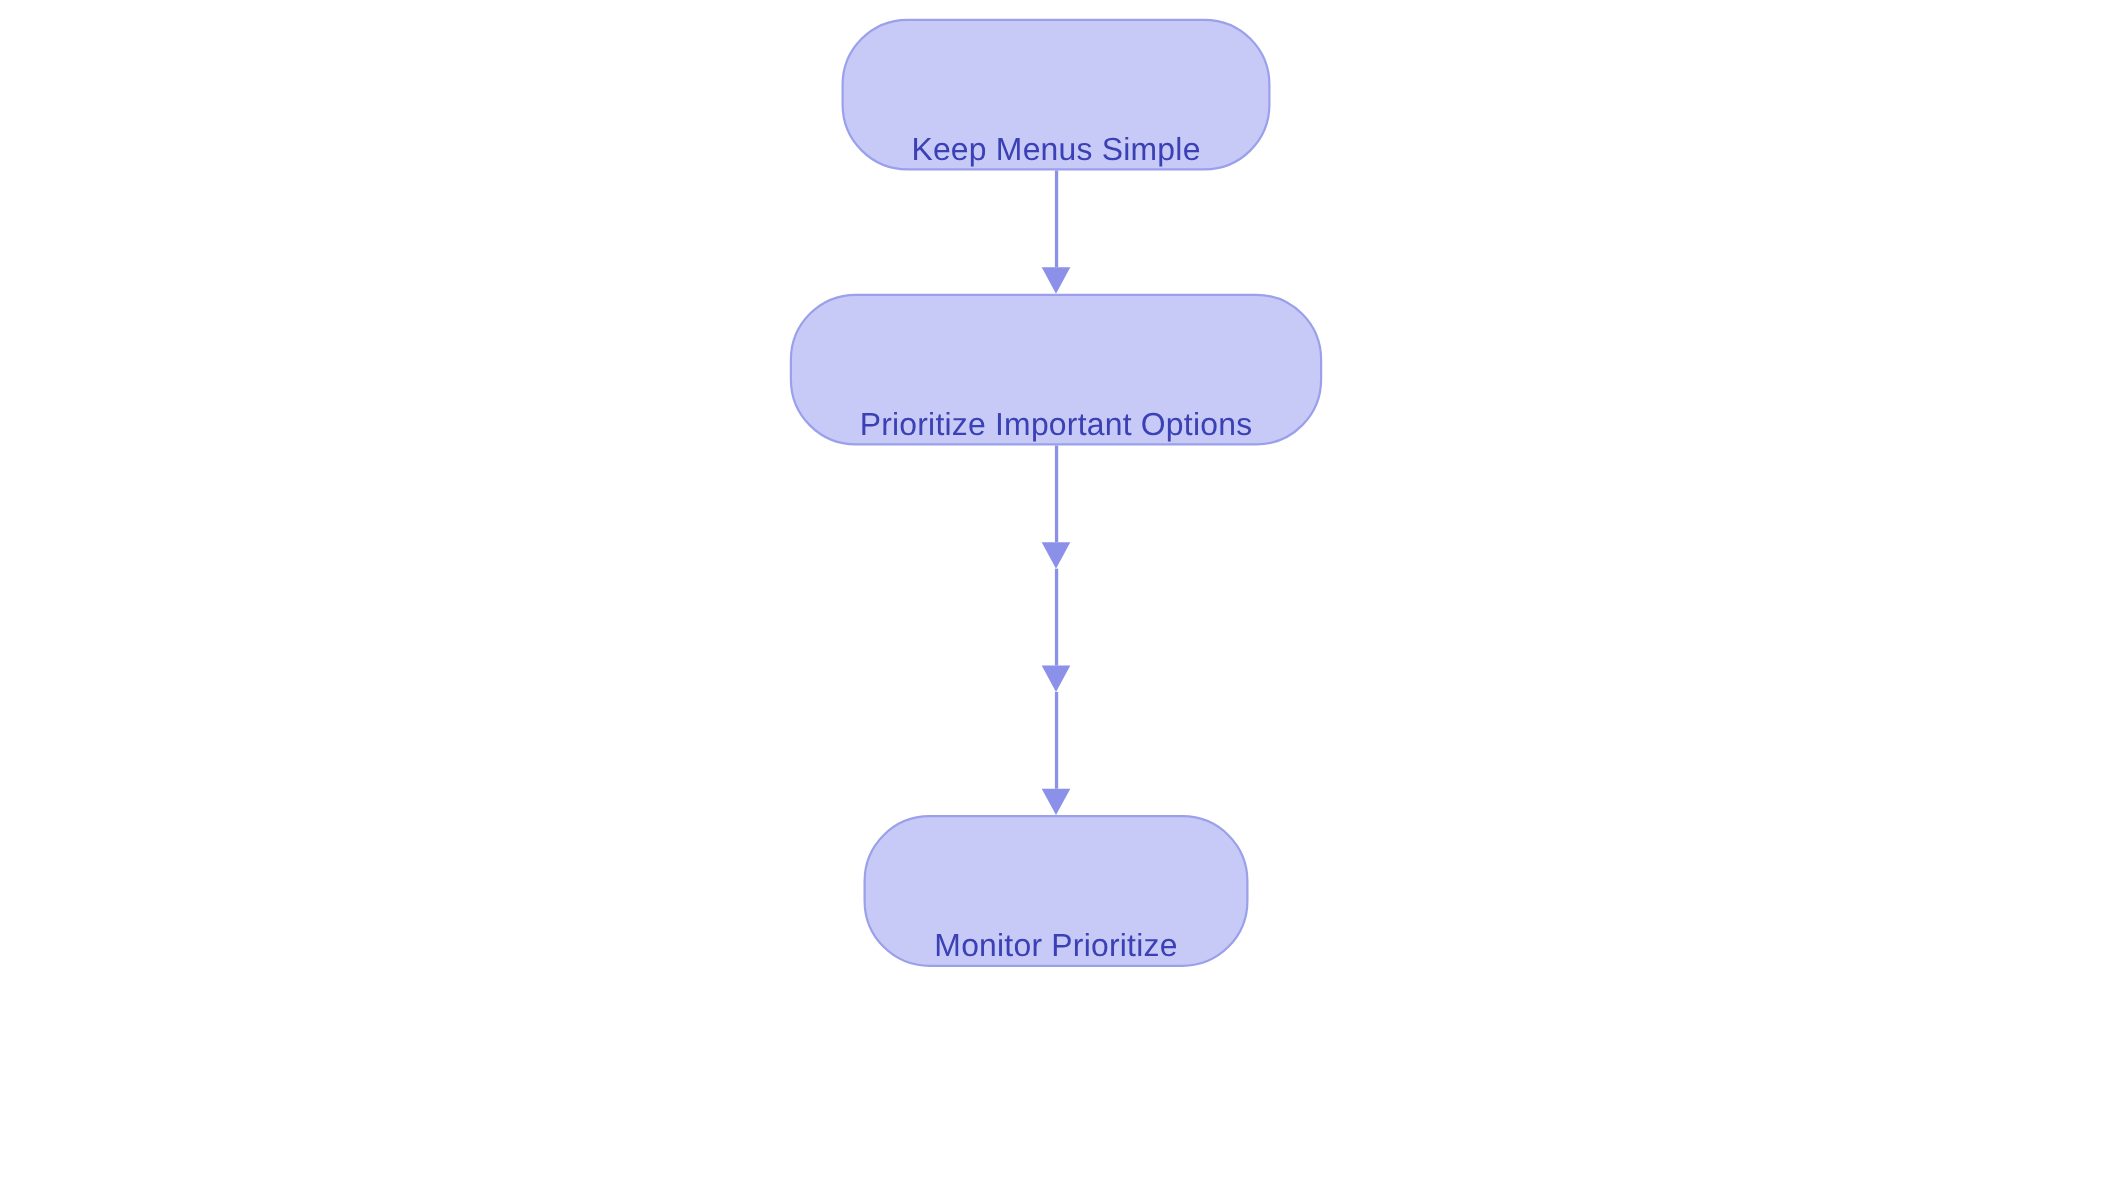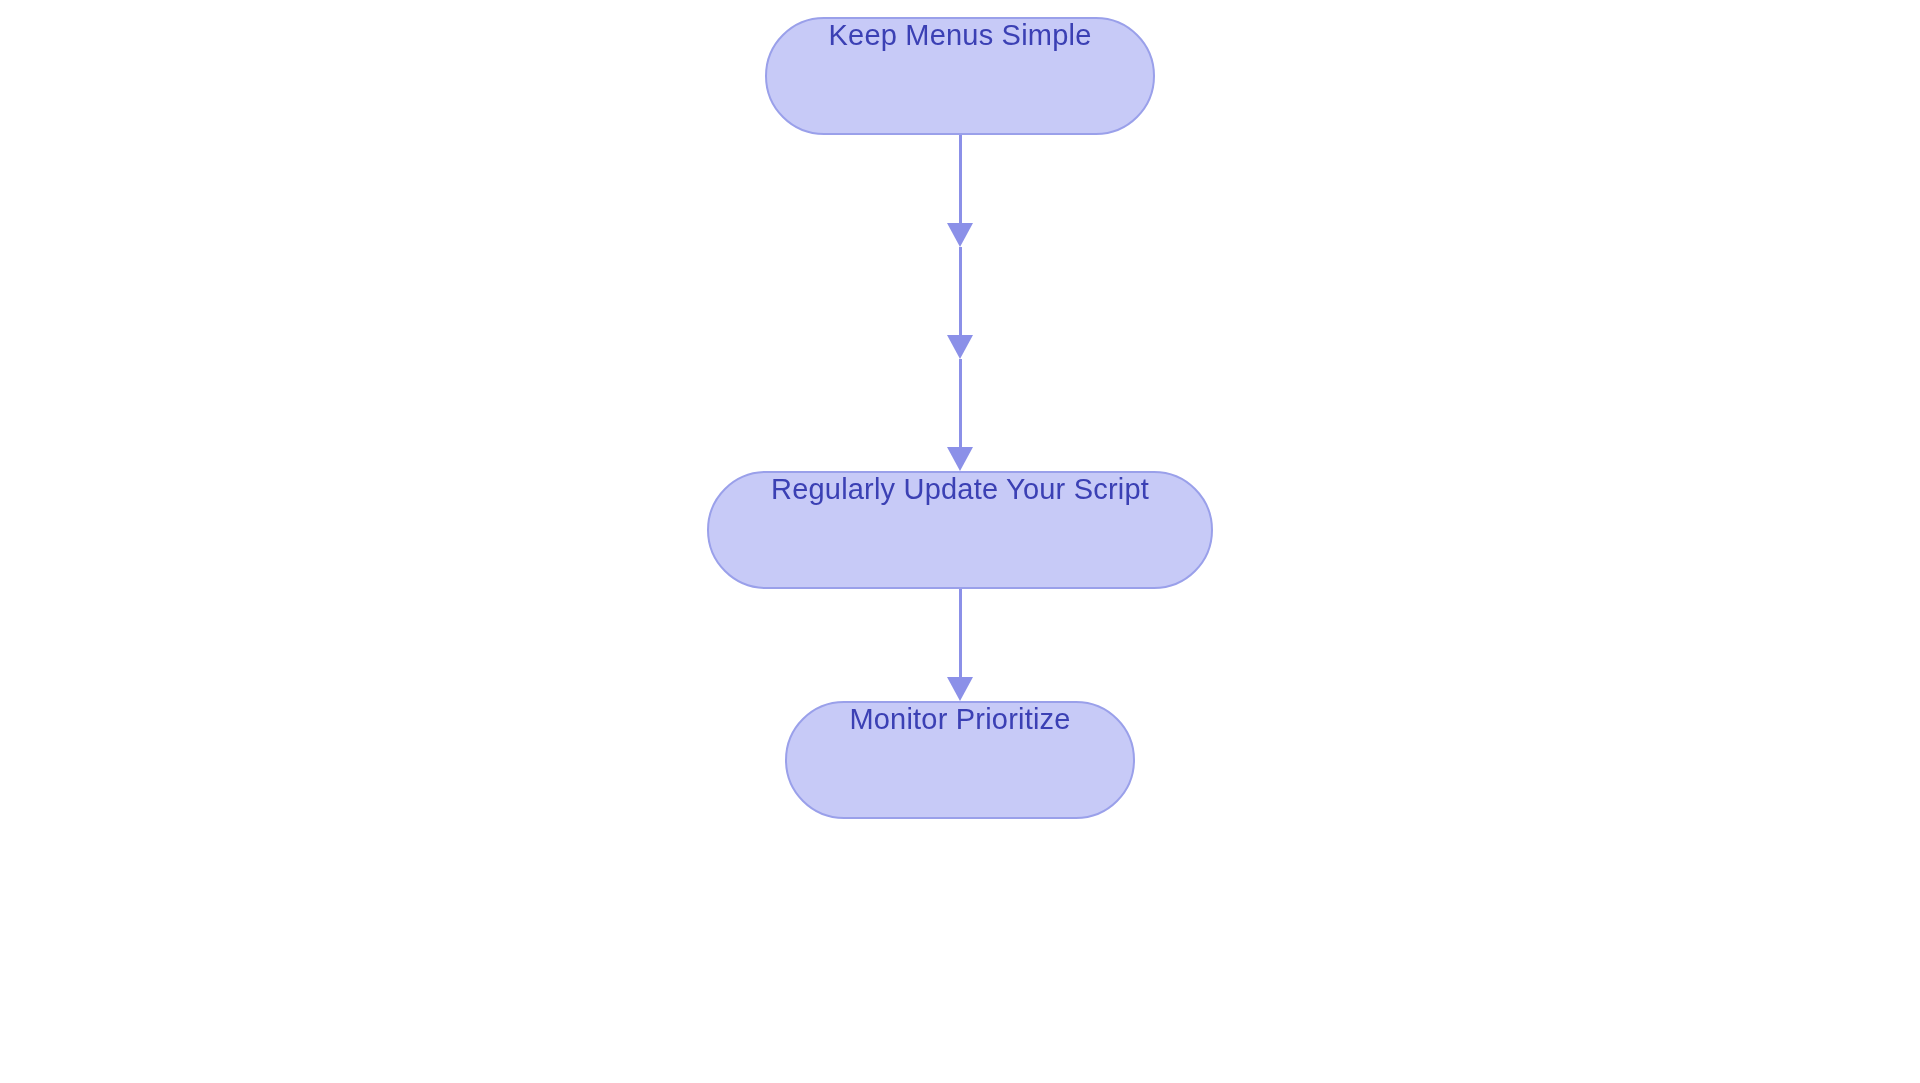--- a/index.html
+++ b/index.html
@@ -19,27 +19,27 @@
   }
   .canvas {
     width: 1920px;
     height: 1083px;
     display: flex;
     flex-direction: column;
     align-items: center;
     padding-top: 17px;
   }
   .node {
-    height: 118px;
+    height: 138px;
     padding: 0 62px;
     background: var(--node-fill);
     border: 2px solid var(--node-border);
     border-radius: 60px;
     display: flex;
-    align-items: flex-start;
+    align-items: flex-end;
     justify-content: center;
     flex: 0 0 auto;
   }
   .node-label {
     font-size: 29px;
     font-weight: 400;
     color: var(--node-text);
     white-space: nowrap;
     letter-spacing: 0.2px;
   }
@@ -72,38 +72,38 @@
 
   <div class="node">
     <span class="node-label">Keep Menus Simple</span>
   </div>
 
   <div class="connector">
     <div class="line"></div>
     <div class="arrowhead"></div>
   </div>
 
+  <div class="node">
+    <span class="node-label">Prioritize Important Options</span>
+  </div>
+
+  <div class="connector">
+    <div class="line"></div>
+    <div class="arrowhead"></div>
+  </div>
+
 
   <div class="connector">
     <div class="line"></div>
     <div class="arrowhead"></div>
   </div>
 
 
   <div class="connector">
     <div class="line"></div>
     <div class="arrowhead"></div>
   </div>
 
   <div class="node">
-    <span class="node-label">Regularly Update Your Script</span>
-  </div>
-
-  <div class="connector">
-    <div class="line"></div>
-    <div class="arrowhead"></div>
-  </div>
-
-  <div class="node">
     <span class="node-label">Monitor Prioritize</span>
   </div>
 
 </div>
 
 </body></html>

